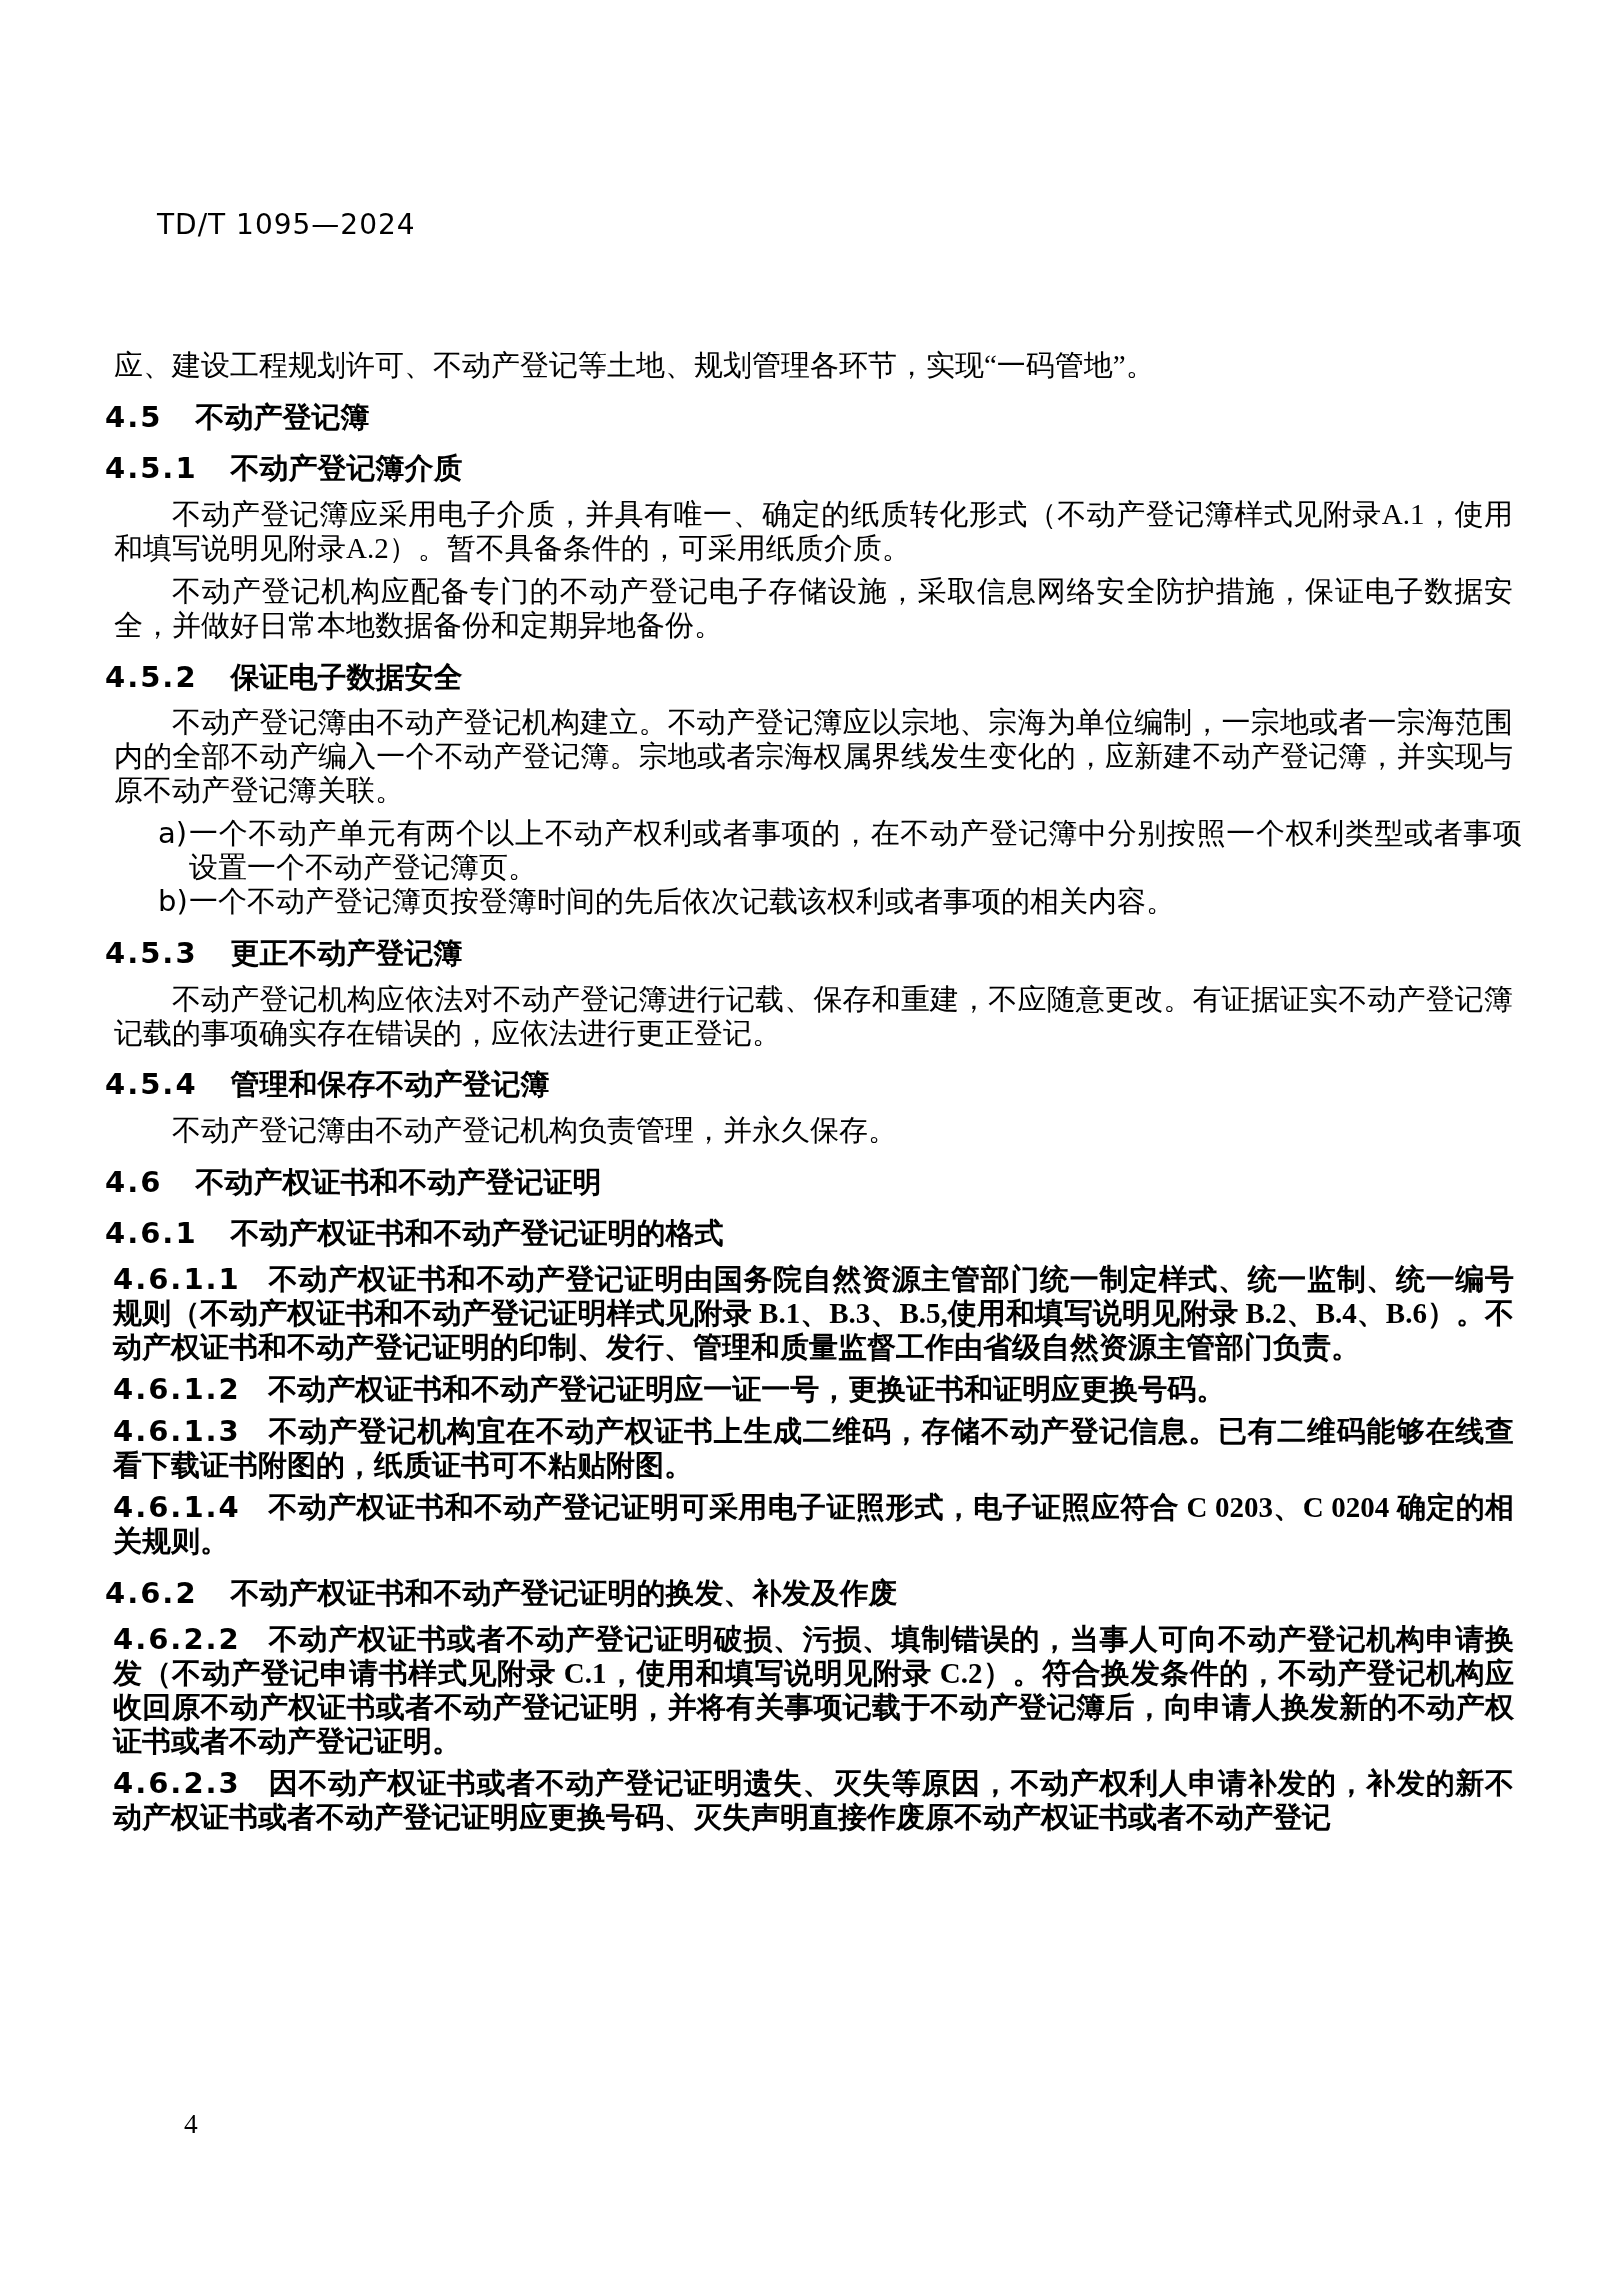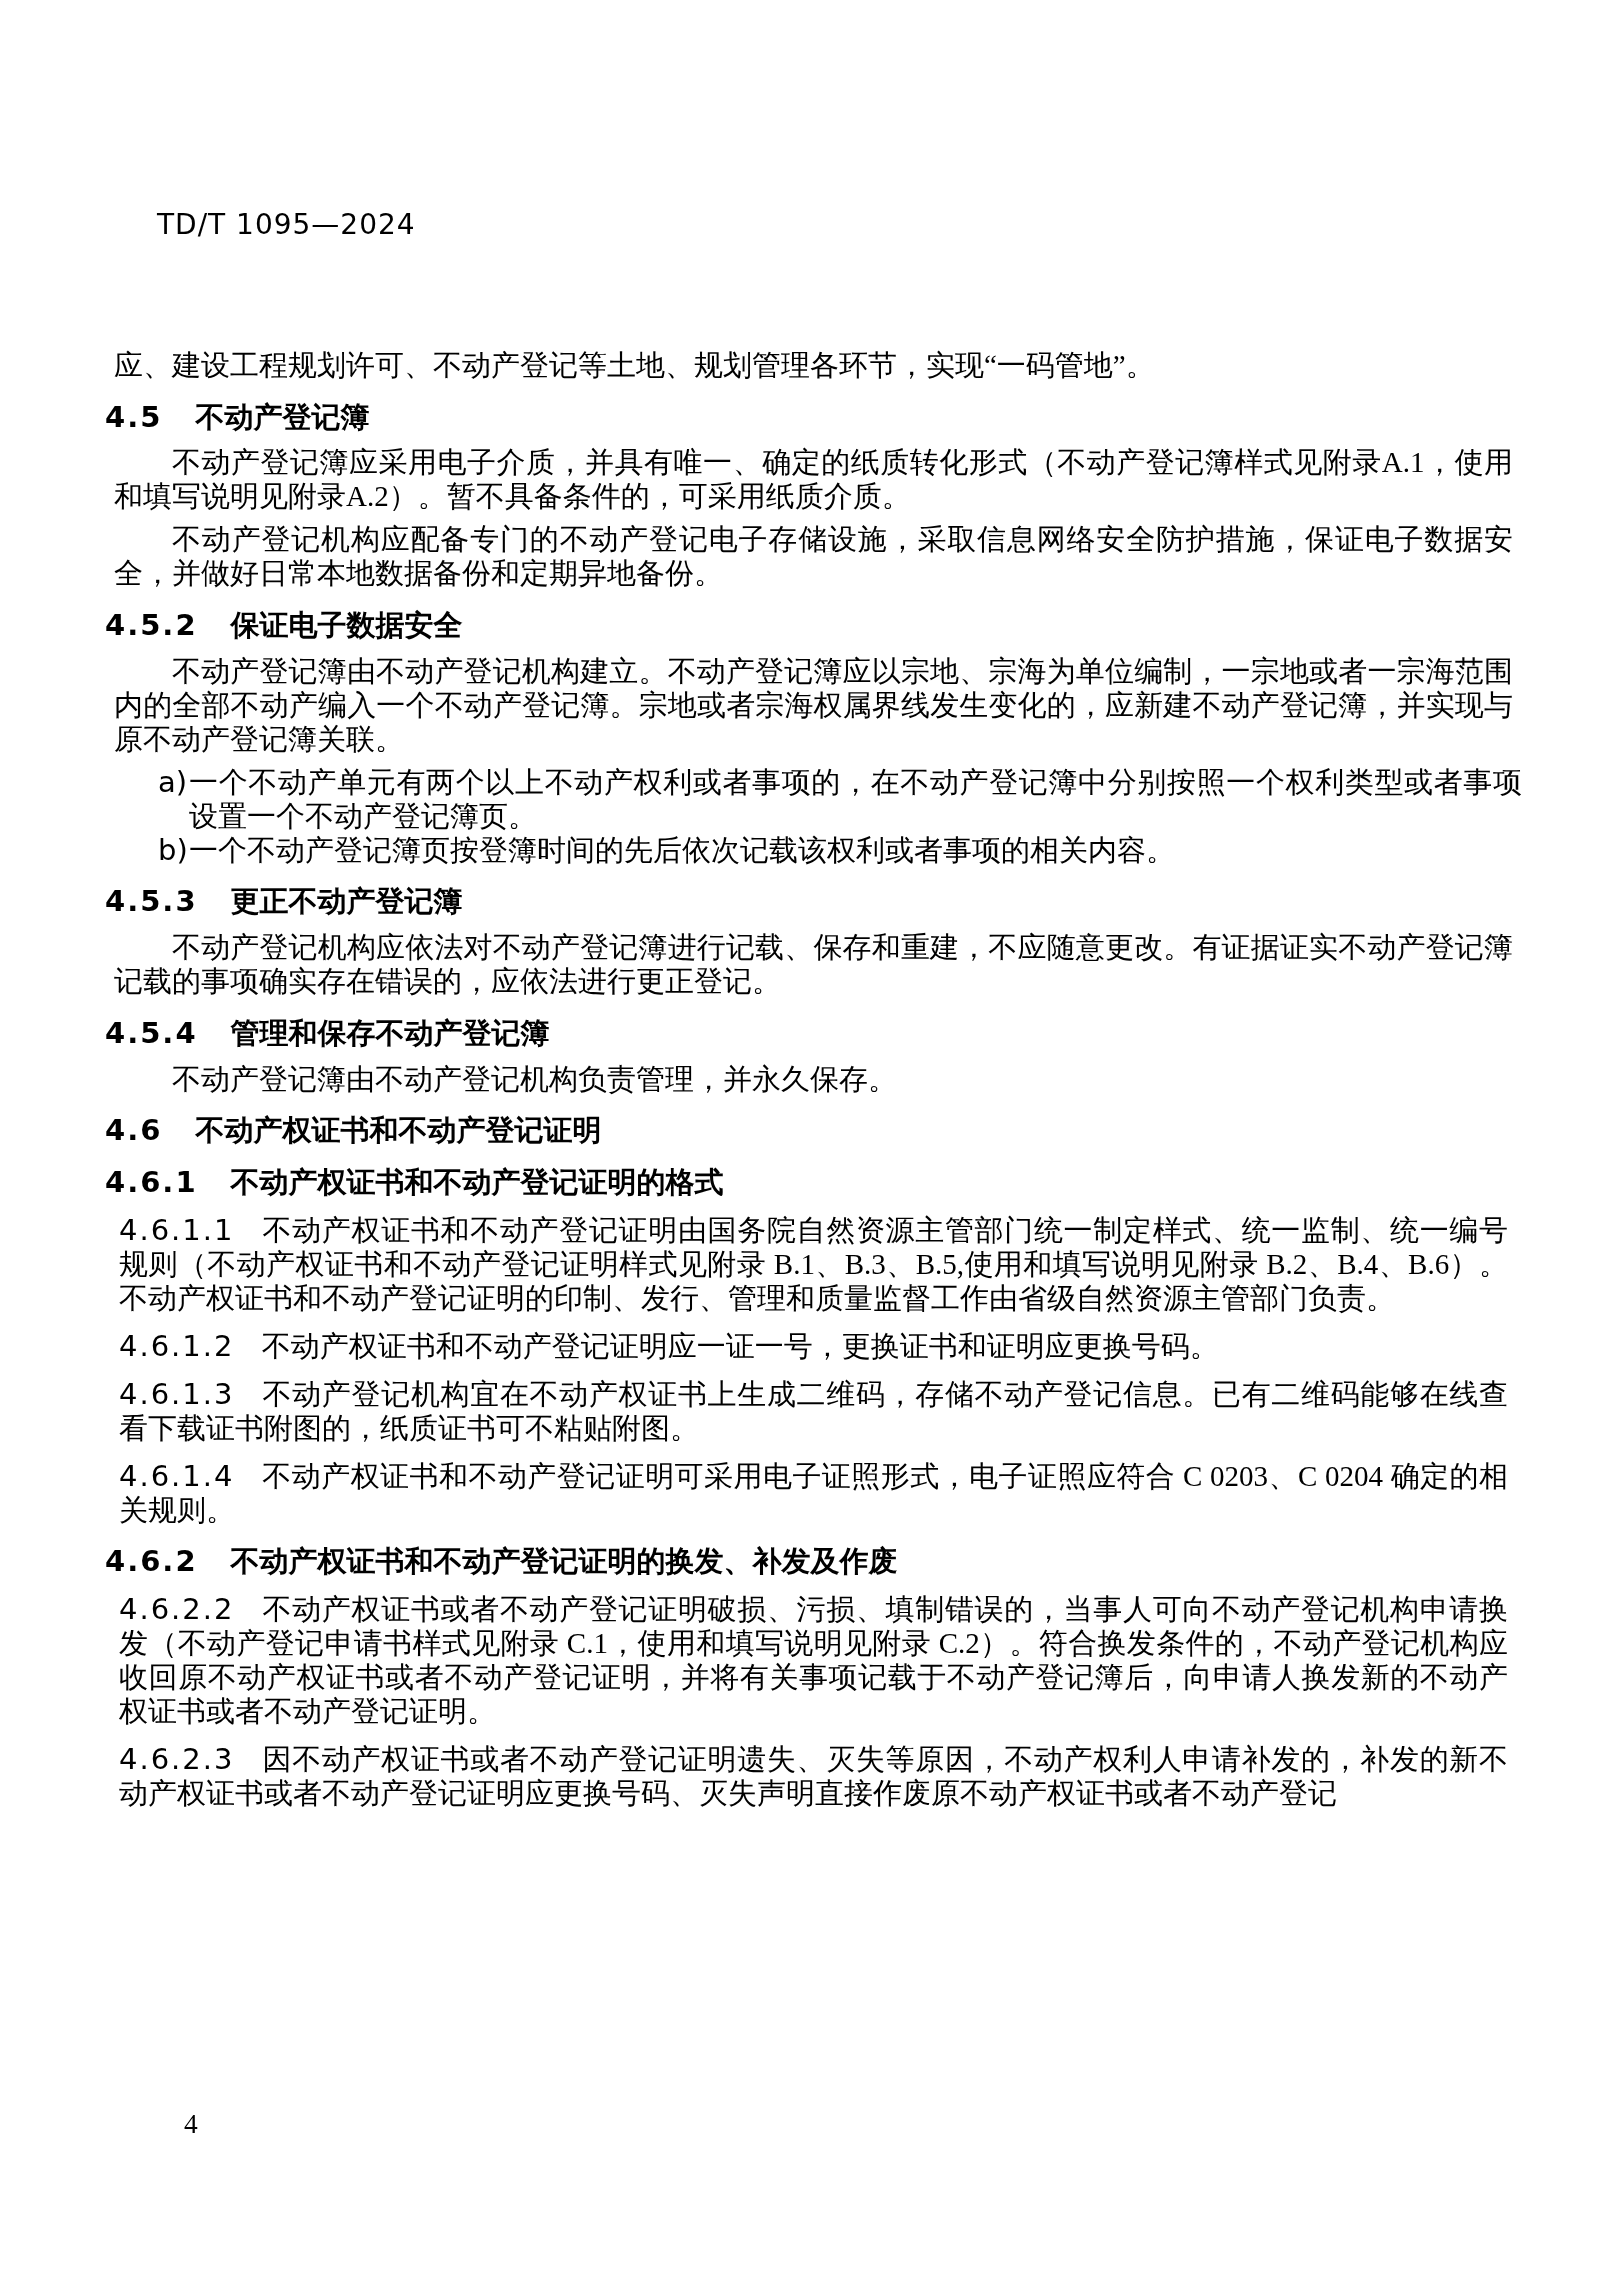--- a/index.html
+++ b/index.html
@@ -34,21 +34,21 @@
   .heading {
     font-family: "DejaVu Sans", "Liberation Sans", sans-serif;
     font-weight: bold;
     font-size: 29px;
     line-height: 34px;
     margin: 17.6px 0 11.8px 0;
     text-align: left;
     white-space: nowrap;
   }
   .heading .num { margin-right: 33px; letter-spacing: 2px; }
-  .clause { margin: 14px; }
+  .clause { margin: 8px; font-weight: bold; }
   .cnum {
     font-family: "DejaVu Sans", "Liberation Sans", sans-serif;
     letter-spacing: 2px;
     margin-right: 27.4px;
   }
   .list-item {
     position: relative;
     padding-left: 84px;
     margin: 0;
   }
@@ -69,20 +69,21 @@
 <body>
 
 <div class="page-header">TD/T 1095—2024</div>
 
 <div class="content">
 
   <p class="para">应、建设工程规划许可、不动产登记等土地、规划管理各环节，实现“一码管地”。</p>
 
   <div class="heading"><span class="num">4.5</span><span>不动产登记簿</span></div>
 
+  <div class="heading"><span class="num">4.5.1</span><span>不动产登记簿介质</span></div>
 
   <p class="para indent">不动产登记簿应采用电子介质，并具有唯一、确定的纸质转化形式（不动产登记簿样式见附录A.1，使用和填写说明见附录A.2）。暂不具备条件的，可采用纸质介质。</p>
   <p class="para indent">不动产登记机构应配备专门的不动产登记电子存储设施，采取信息网络安全防护措施，保证电子数据安全，并做好日常本地数据备份和定期异地备份。</p>
 
   <div class="heading"><span class="num">4.5.2</span><span>保证电子数据安全</span></div>
 
   <p class="para indent">不动产登记簿由不动产登记机构建立。不动产登记簿应以宗地、宗海为单位编制，一宗地或者一宗海范围内的全部不动产编入一个不动产登记簿。宗地或者宗海权属界线发生变化的，应新建不动产登记簿，并实现与原不动产登记簿关联。</p>
 
   <div class="list-item"><span class="list-marker">a)</span><span>一个不动产单元有两个以上不动产权利或者事项的，在不动产登记簿中分别按照一个权利类型或者事项设置一个不动产登记簿页。</span></div>
   <div class="list-item"><span class="list-marker">b)</span><span>一个不动产登记簿页按登簿时间的先后依次记载该权利或者事项的相关内容。</span></div>

